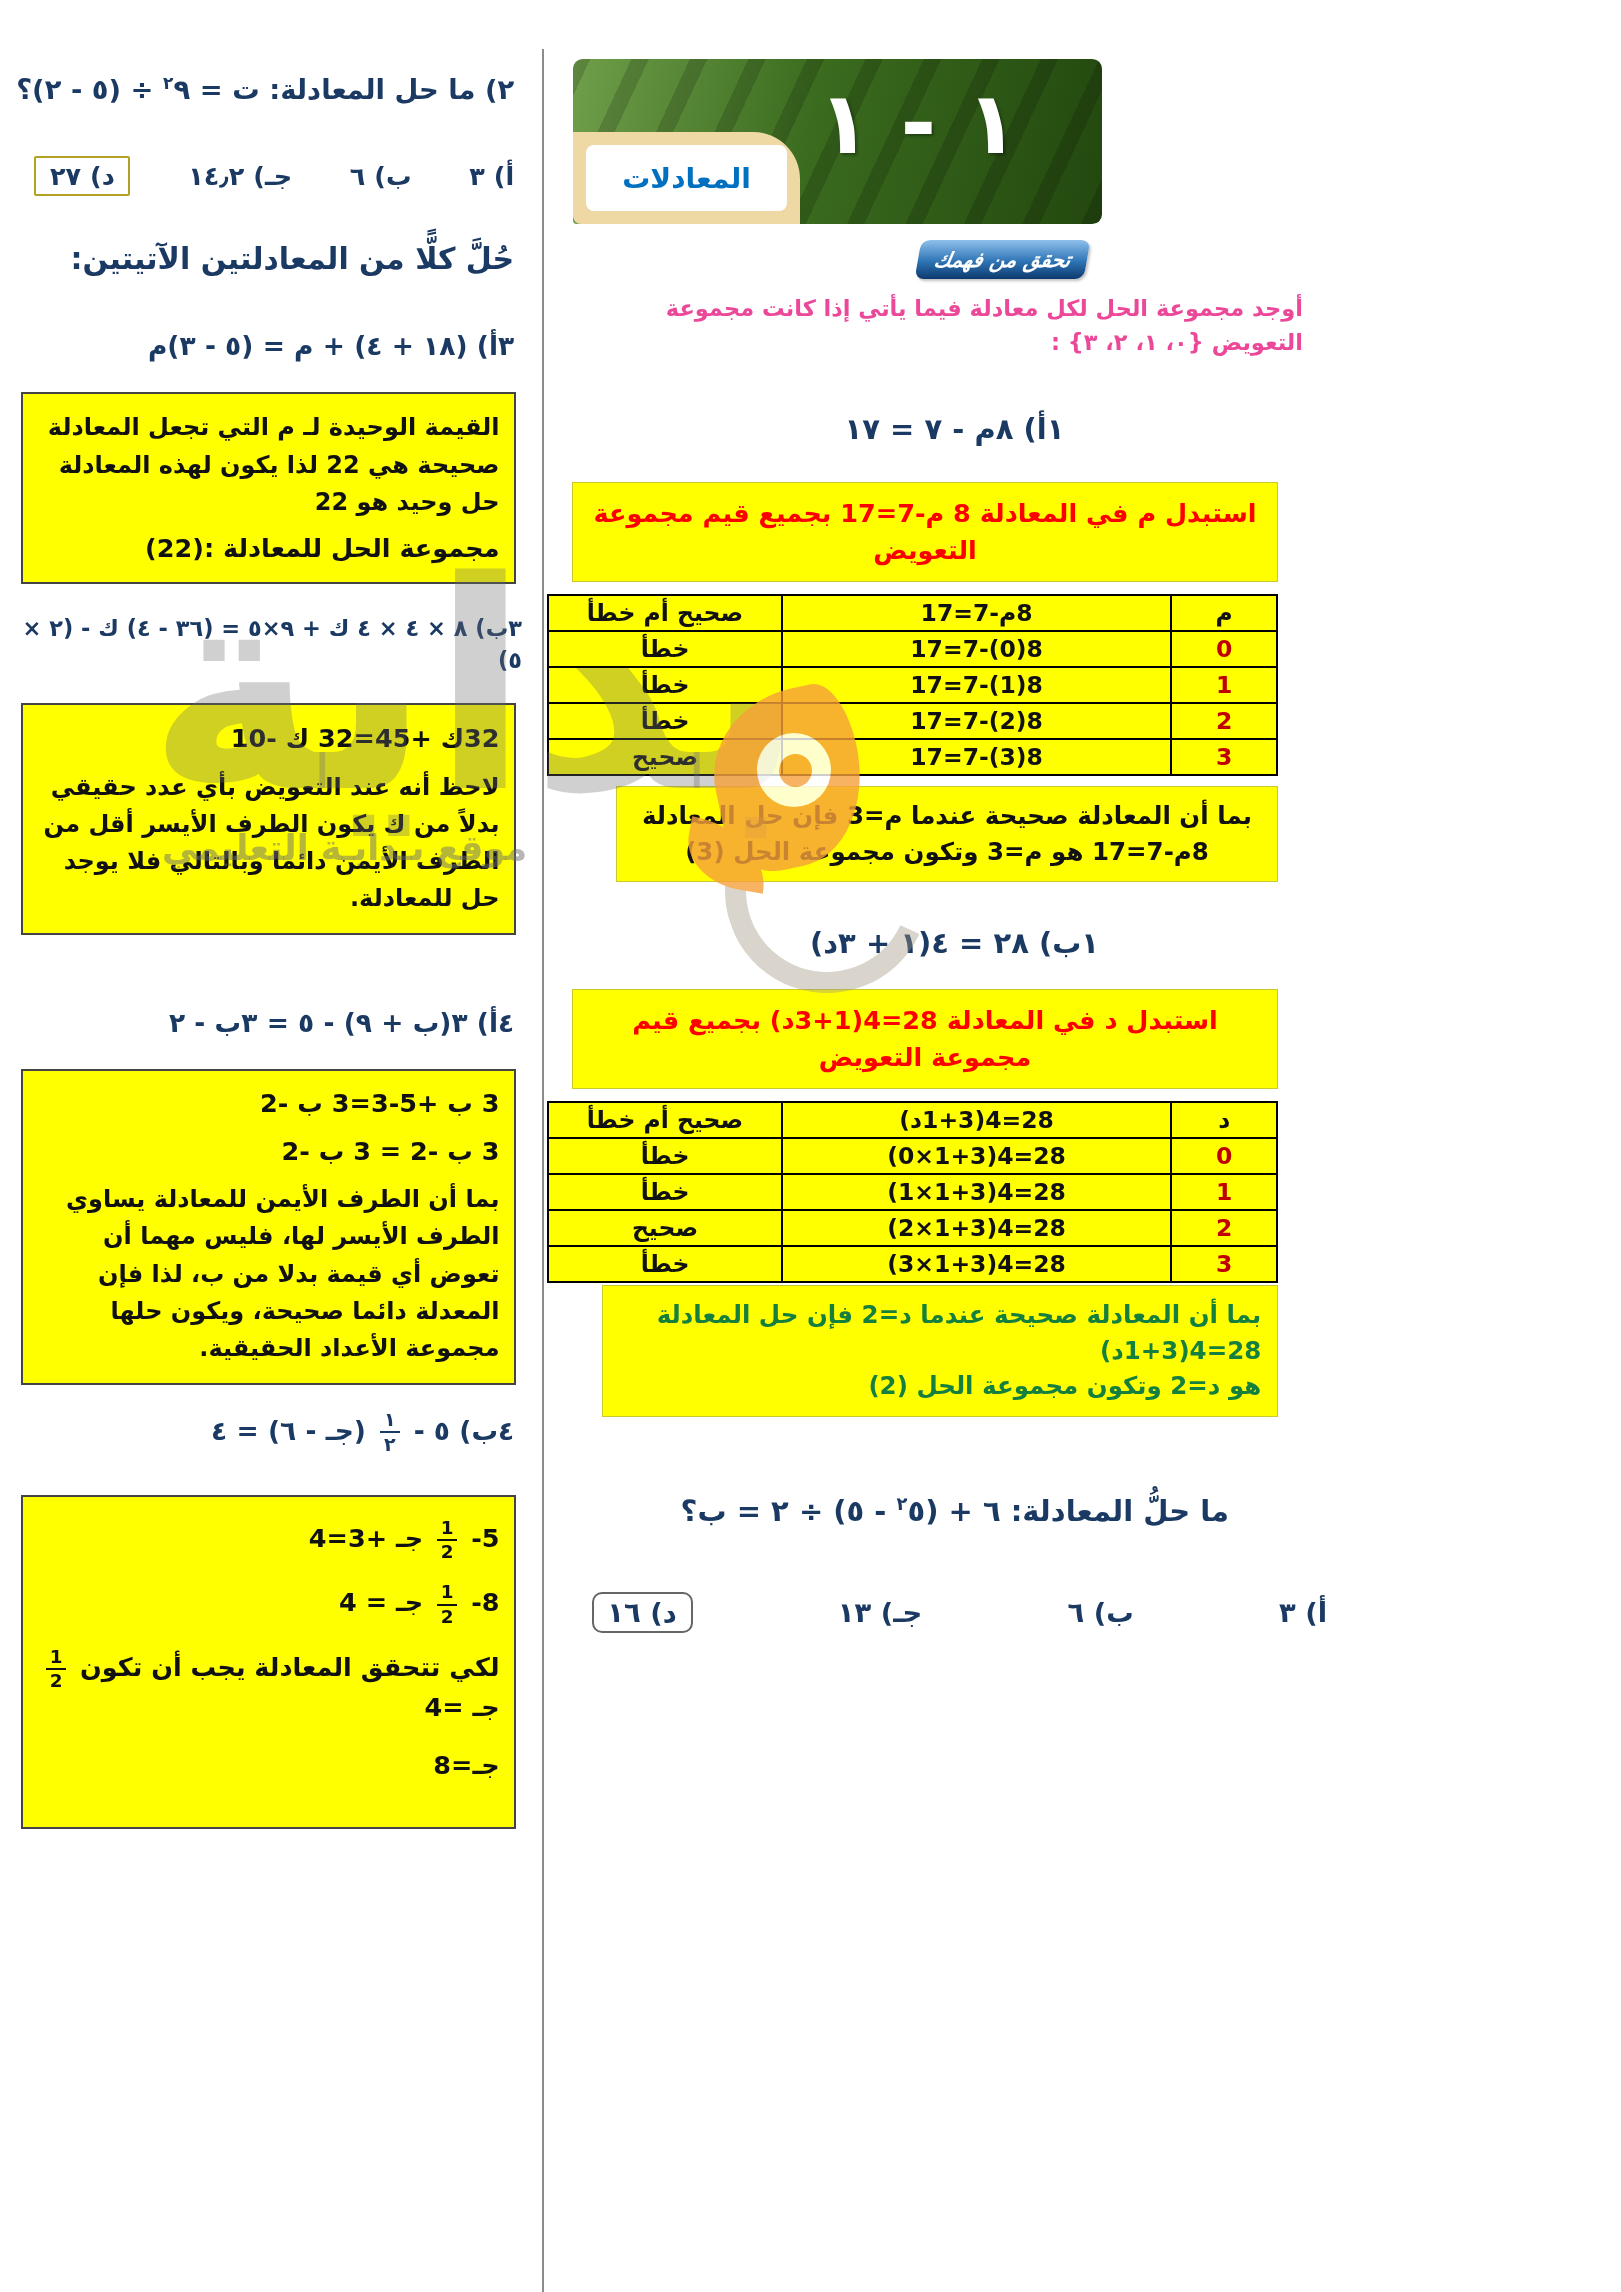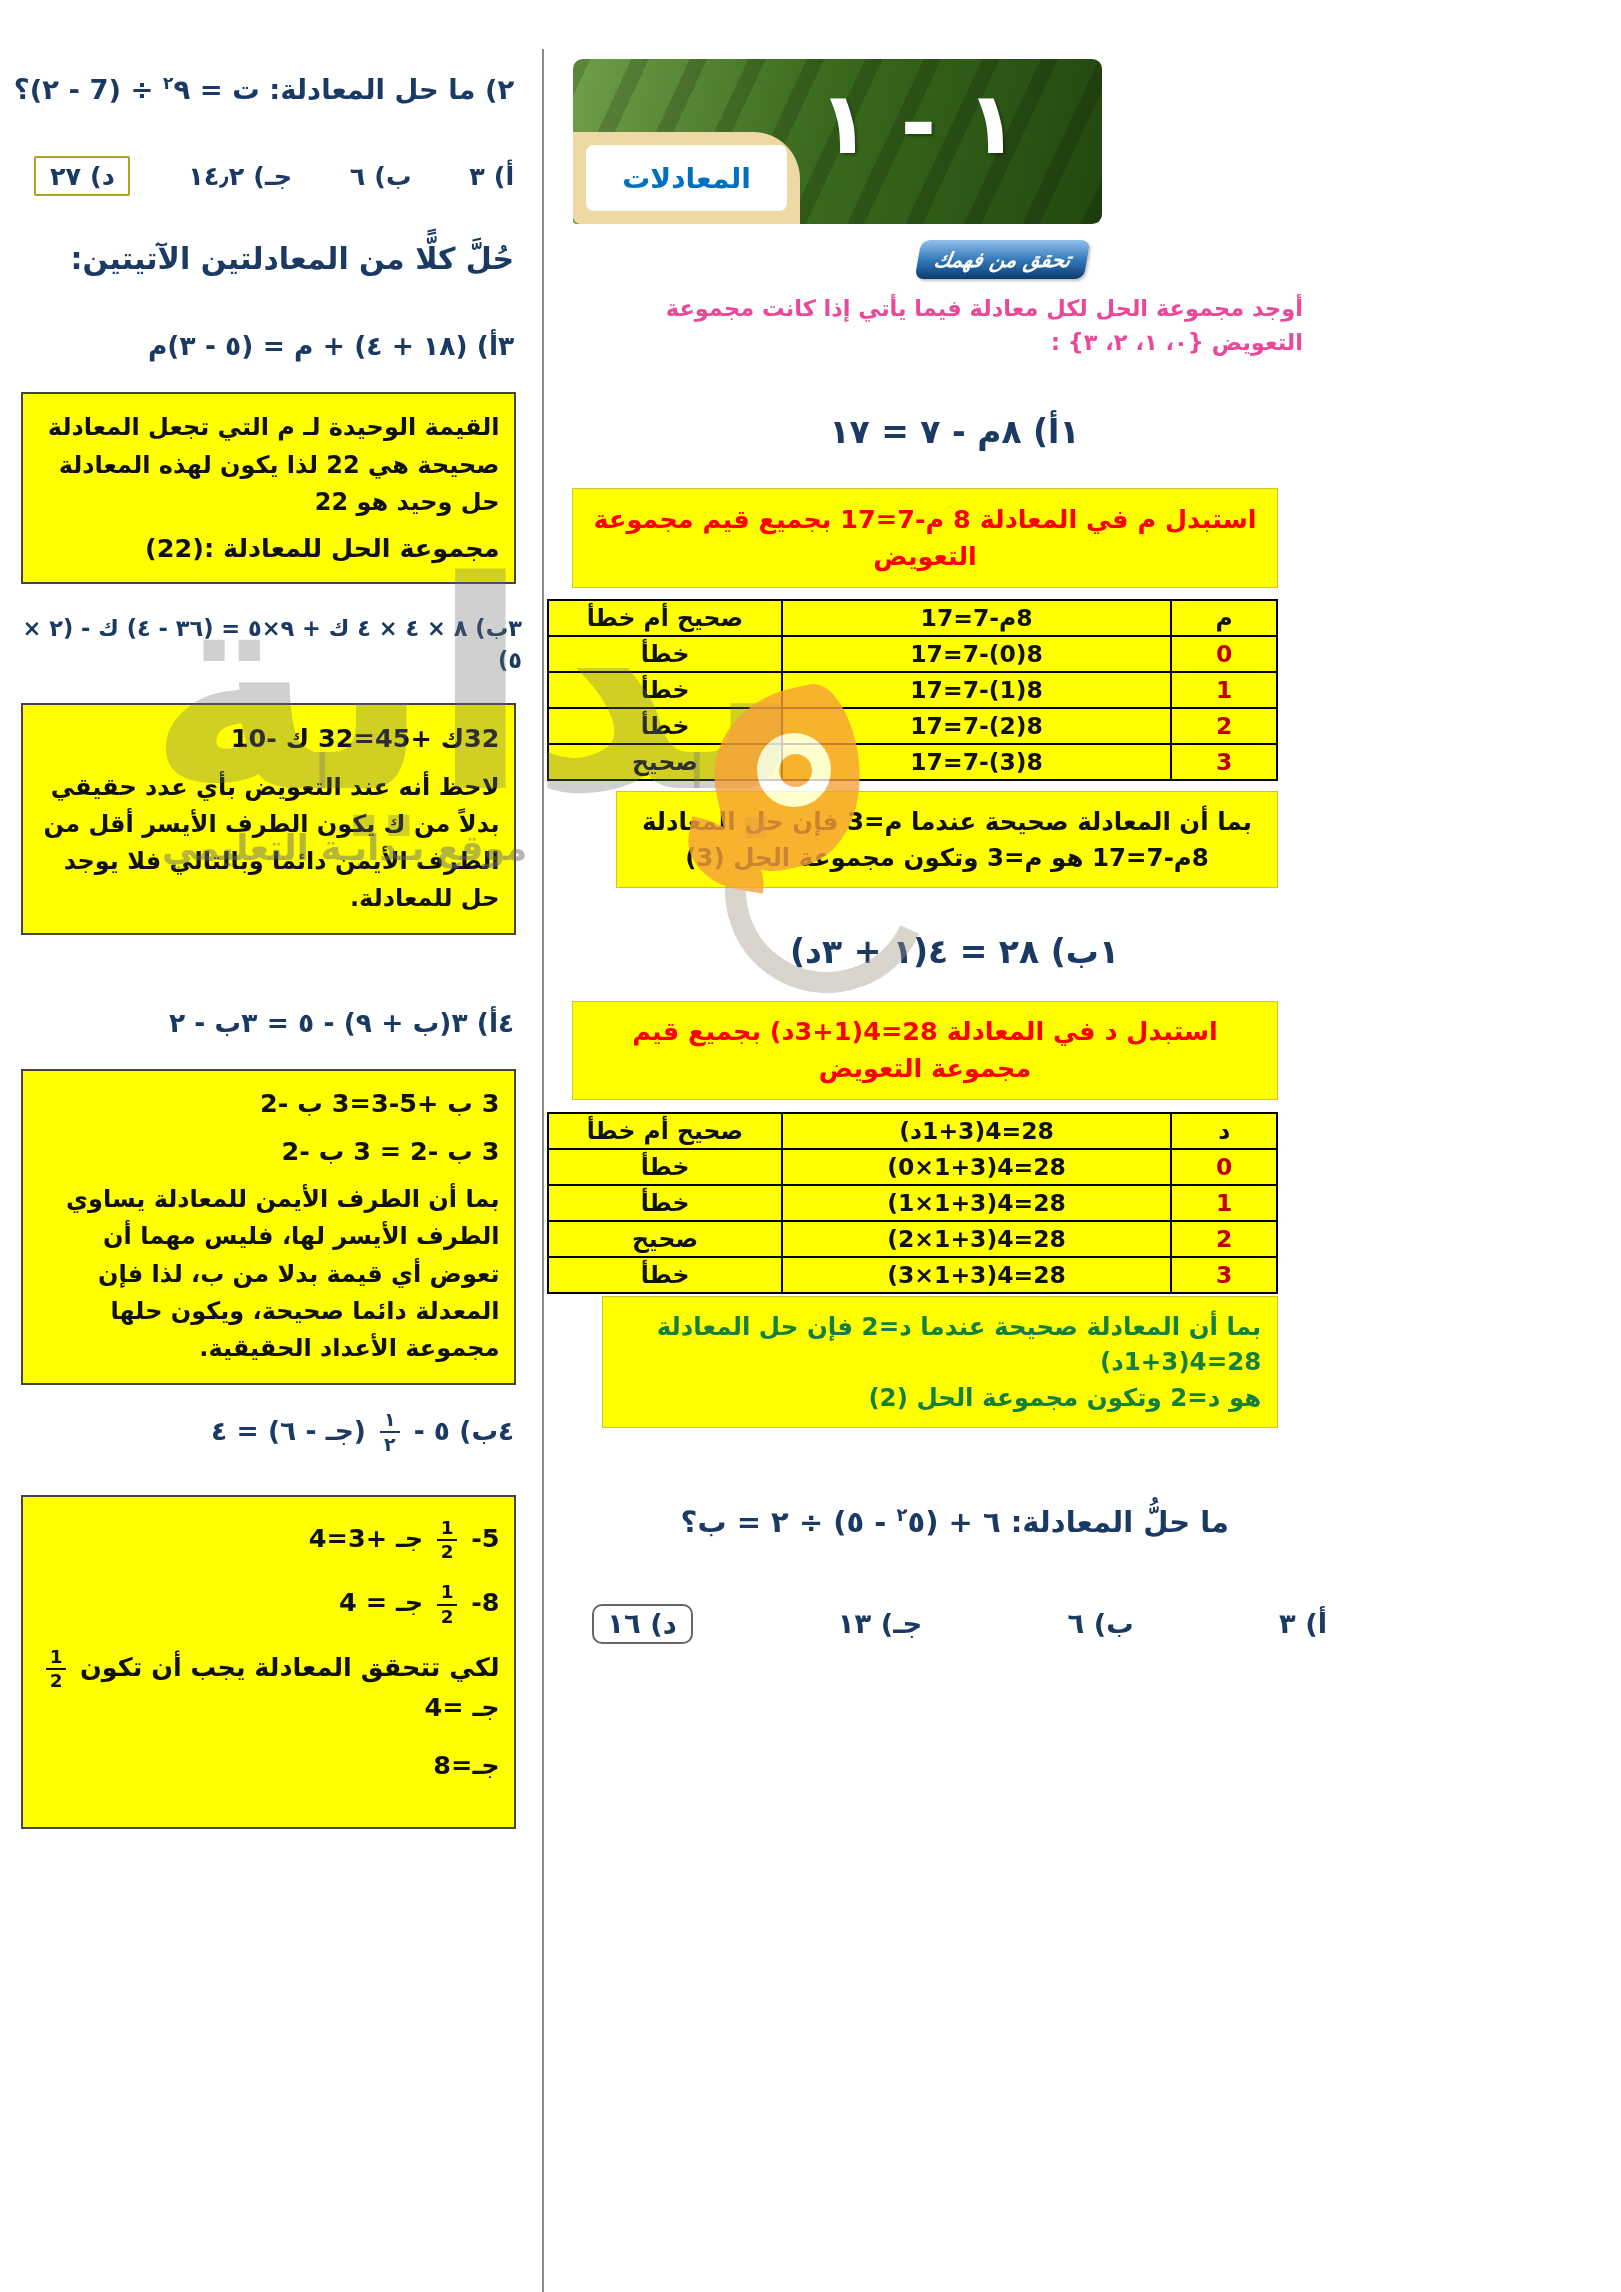--- a/index.html
+++ b/index.html
@@ -32,21 +32,21 @@
   
   .badge{width:169px;height:39px;margin:15.7px 250px 0 0;
     background:linear-gradient(180deg,#8fc0ec 0%,#2e74b5 55%,#0d3a6e 100%);
     border-radius:8.8px;transform:skewX(-10deg);
     display:flex;align-items:center;justify-content:center;
     color:#fff;font-size:20.6px;font-weight:bold;font-style:italic;
     box-shadow:2px 2px 2.9px rgba(0,0,0,0.25);}
 
   
   .intro{margin:13.7px 34px 0 9.8px;font-size:22.5px;font-weight:bold;color:#ec4899;text-align:right;line-height:1.5;}
-  .q-label{color:#1b3a63;font-weight:bold;font-size:33px;line-height:1.4;}
+  .q-label{color:#1b3a63;font-weight:bold;font-size:29px;line-height:1.4;}
   .center{text-align:center;}
   .tright{text-align:right;}
 
   
   .note-box{background:#ffff00;border:1px solid #c9c92e;box-sizing:border-box;
     padding:11.8px 15.7px;font-weight:bold;line-height:1.45;}
   .note-red{width:706px;margin:33px 59px 0 0;color:#ff0000;font-size:25.5px;text-align:center;}
   .note-concl1{width:662px;margin:9.8px 59px 0 0;color:#111;font-size:24.5px;text-align:center;}
   .note-concl2{width:676px;margin:2px 59px 0 0;color:#15803d;font-size:24.5px;text-align:right;}
 
@@ -216,21 +216,21 @@
       <span class="opt">أ)  ٣</span>
       <span class="opt">ب)  ٦</span>
       <span class="opt">جـ)  ١٣</span>
       <span class="opt boxed-dark">د)  ١٦</span>
     </div>
 
   </div>
 
   <div class="col col-left">
 
-    <div class="q-label q2-line tright"><span>٢)  ما حل المعادلة:  ت = ٩</span><span class="sup">٢</span><span> ÷ (7 - ٢)؟</span></div>
+    <div class="q-label q2-line tright"><span>٢)  ما حل المعادلة:  ت = ٩</span><span class="sup">٢</span><span> ÷ (٥ - ٢)؟</span></div>
 
     <div class="options options-left">
       <span class="opt">أ)  ٣</span>
       <span class="opt">ب)  ٦</span>
       <span class="opt">جـ)  ١٤٫٢</span>
       <span class="opt boxed-gold">د)  ٢٧</span>
     </div>
 
     <div class="solve-heading">حُلَّ كلًّا من المعادلتين الآتيتين:</div>
 

